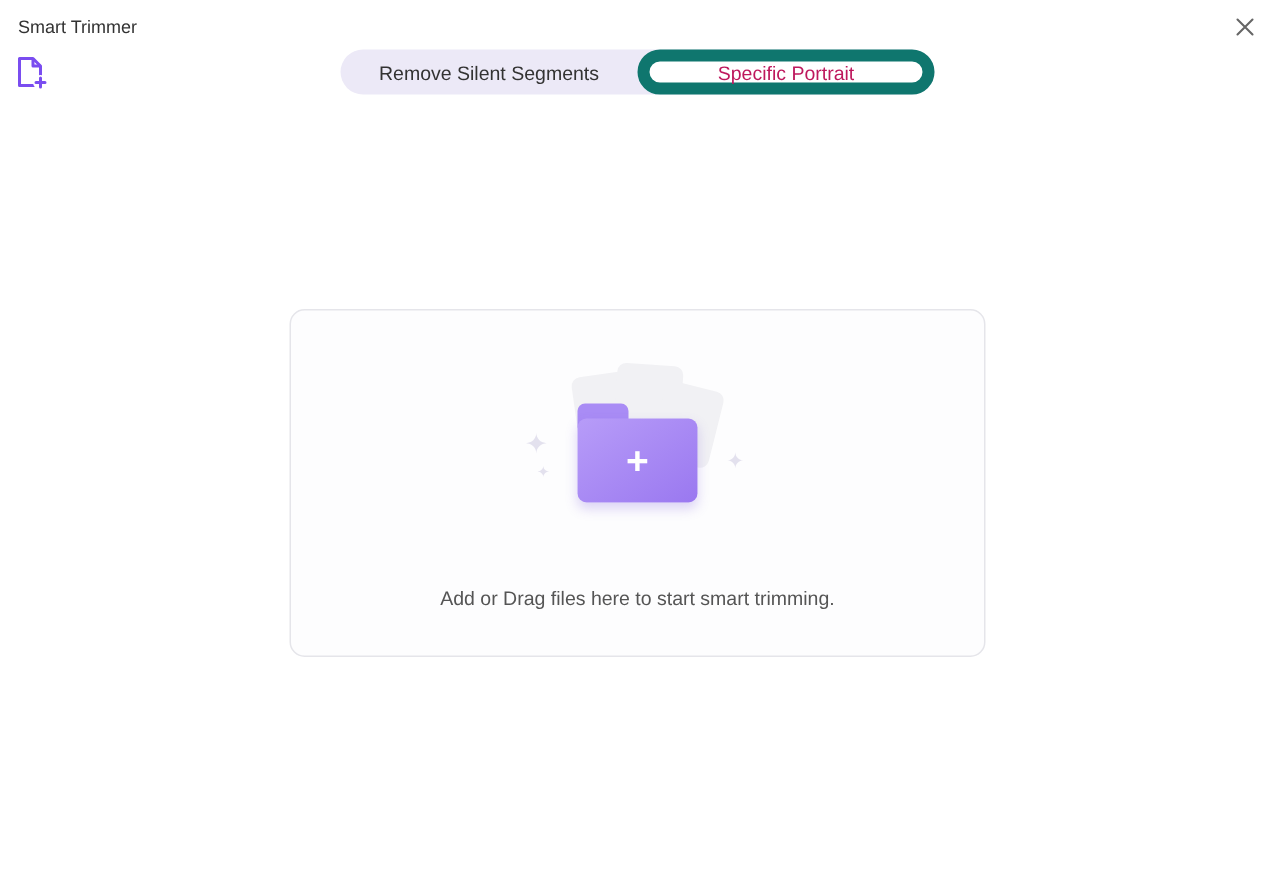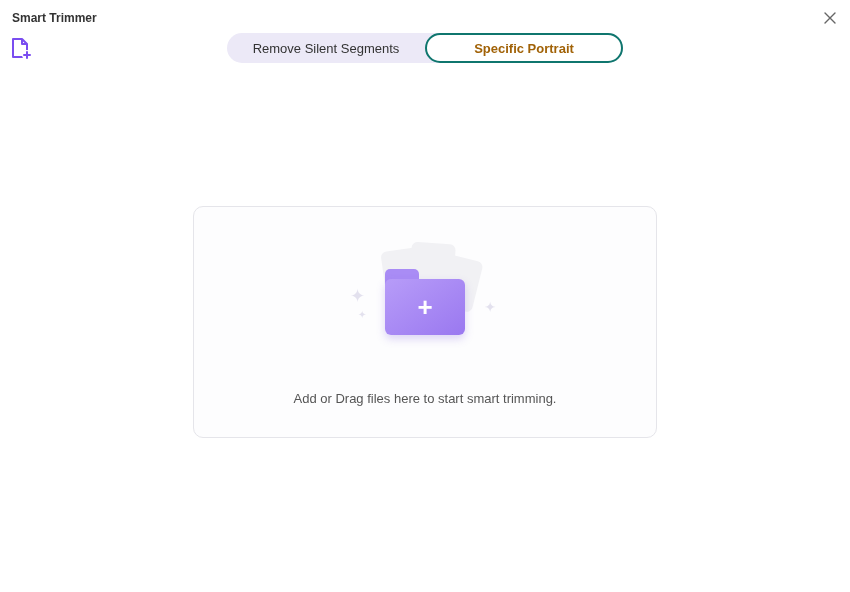--- a/index.html
+++ b/index.html
@@ -6,21 +6,20 @@
   html, body { width: 850px; height: 592px; font-family: "Segoe UI", Arial, sans-serif; background: #fff; overflow: hidden; }
 
   .titlebar {
     height: 24px;
     display: flex;
     align-items: center;
     justify-content: space-between;
     padding: 12px 12px 0 12px;
     font-size: 12px;
     color: #333;
-    font-weight: bold;
   }
   .titlebar .close {
     width: 16px; height: 16px;
     display: inline-flex; align-items: center; justify-content: center;
     cursor: pointer; color: #555;
   }
 
   .toolbar {
     height: 48px;
     display: flex;
@@ -50,23 +49,23 @@
     display: flex;
     align-items: center;
     justify-content: center;
     font-size: 13px;
     color: #333;
     cursor: pointer;
     border-radius: 22px;
   }
   .tab.active {
     background: #fff;
-    border: 2px solid #0f766e;
-    color: #a16207;
-    font-weight: 700;
+    border: 8px solid #0f766e;
+    color: #be185d;
+    font-weight: 400;
   }
 
   .content {
     position: relative;
     width: 100%;
     height: calc(100% - 72px);
     display: flex;
     align-items: flex-start;
     justify-content: center;
   }

